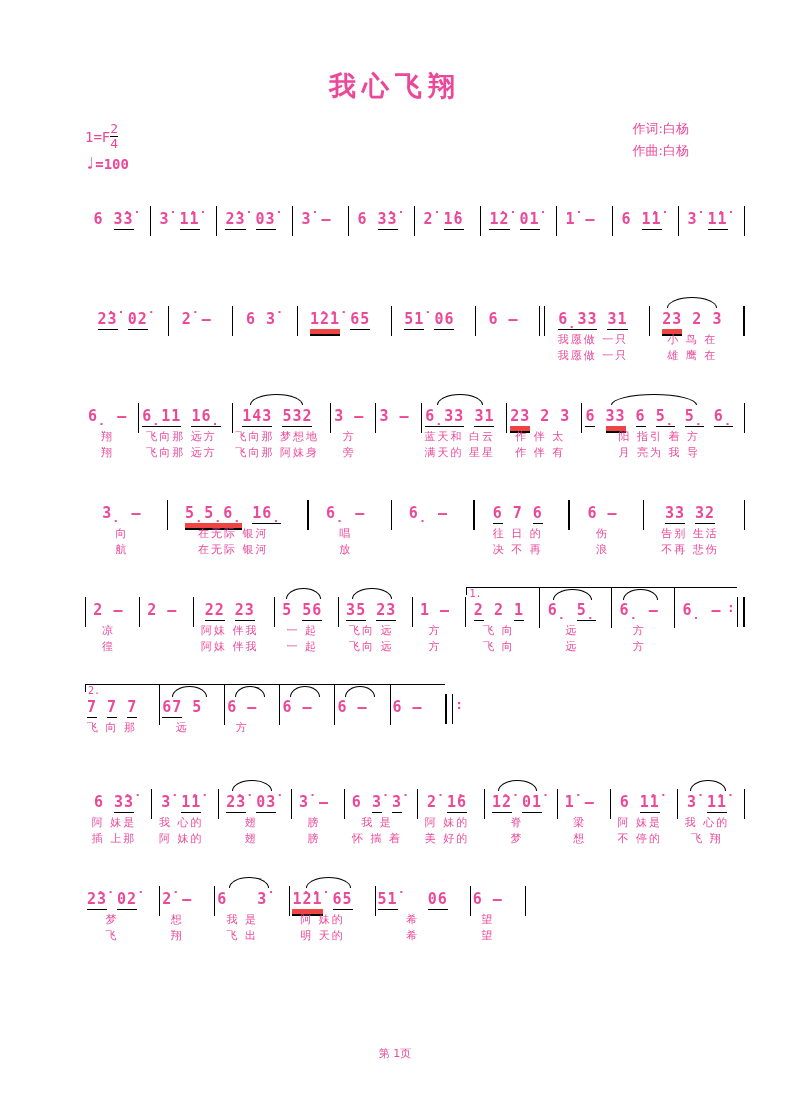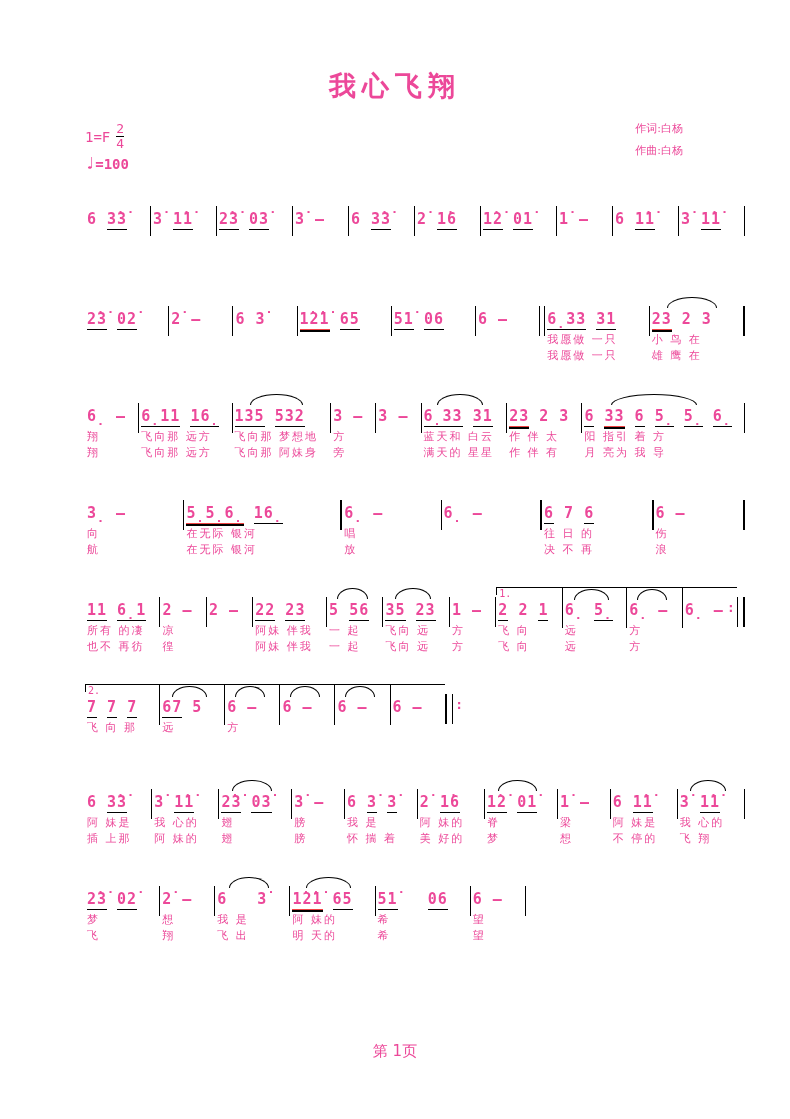--- a/index.html
+++ b/index.html
@@ -4,55 +4,55 @@
 <style>
   html,body{margin:0;padding:0;background:#e8e8e8;}
   #page{width:790px;height:1119px;margin:0 auto;background:#ffffff;position:relative;
         font-family:"DejaVu Sans",sans-serif;color:#ec4899;overflow:hidden;}
   
   #title{text-align:center;padding-top:68px;font-family:"DejaVu Serif",serif;
          font-size:27px;letter-spacing:6px;font-weight:600;}
   #meta-row{position:relative;height:70px;margin-top:18px;}
   #key-block{position:absolute;left:85px;top:0;font-family:"DejaVu Sans Mono",monospace;
              font-size:14px;}
-  #key-line{display:flex;align-items:center;gap:6px;}
+  #key-line{display:flex;align-items:center;gap:0;}
   .frac{display:inline-flex;flex-direction:column;text-align:center;font-size:13px;line-height:14px;}
   .frac .den{border-top:1px solid #000;}
   #tempo-line{margin-top:2px;font-size:14px;font-weight:bold;}
   #tempo-line .note-glyph{font-size:17px;}
-  #credits{position:absolute;right:107px;top:-4px;text-align:right;font-size:11px;line-height:22px;}
+  #credits{position:absolute;right:101px;top:-4px;text-align:right;font-size:13px;line-height:22px;}
   
-  #score{margin:4px 0 0 85px;width:660px;}
+  #score{margin:4px 0 0 85px;width:660px;text-align:center;}
   .line{display:flex;align-items:flex-start;margin-bottom:29px;min-height:66px;}
   .line.nolyr{margin-bottom:60px;min-height:40px;}
   .line .cell{flex:1 0 auto;position:relative;padding:13px 10px 0 2px;}
   .line.short .cell{flex:0 0 auto;padding-right:22px;}
   .notes{font-family:"DejaVu Sans Mono",monospace;font-weight:bold;font-size:15px;
          line-height:20px;white-space:pre;letter-spacing:1px;}
   .u1{border-bottom:1px solid #000;padding-bottom:1px;}
-  .u2{border-bottom:1px solid #ef4444;box-shadow:0 2px 0 0 #000;padding-bottom:1px;}
+  .u2{border-bottom:5px solid #ef4444;box-shadow:0 2px 0 0 #000;padding-bottom:1px;}
   .lyr{font-size:11px;line-height:16px;white-space:pre;letter-spacing:2px;margin-top:3px;}
   .lyr.second{margin-top:0;}
   .bar{width:1px;background:#000;height:30px;margin-top:10px;flex:0 0 auto;}
   .bar.dbl{width:4px;background:none;border-left:1px solid #000;border-right:1px solid #000;height:30px;}
   .bar.endrep{width:5px;background:none;border-left:1px solid #000;border-right:2px solid #000;height:30px;position:relative;}
   .bar.endrep::before{content:"\2236";position:absolute;left:-9px;top:5px;font-size:12px;font-weight:bold;}
   .bar.startrep{width:5px;background:none;border-left:2px solid #000;border-right:1px solid #000;height:30px;position:relative;}
   .bar.startrep::after{content:"\2236";position:absolute;right:-9px;top:5px;font-size:12px;font-weight:bold;}
   
   .cell.slur::after{content:"";position:absolute;top:1px;left:18%;width:52%;height:10px;
         border:1px solid #000;border-bottom:none;border-radius:50% 50% 0 0 / 100% 100% 0 0;}
   
   .vt{border-top:1px solid #000;}
   .bar.vt{margin-top:0;height:40px;padding-top:0;}
   .cell.vt{padding-top:12px;}
   .cell.vstart::before{content:"";position:absolute;left:0;top:0;width:1px;height:7px;background:#000;}
   .vlabel{position:absolute;top:0;left:3px;font-size:10px;font-family:"DejaVu Sans Mono",monospace;}
   
-  #footer{position:absolute;bottom:58px;width:100%;text-align:center;font-size:15px;}
+  #footer{position:absolute;bottom:58px;width:100%;text-align:center;font-size:11px;}
 </style>
 </head>
 <body>
 
 <div id="page">
 
   <div id="title">我心飞翔</div>
 
   <div id="meta-row">
     <div id="key-block">
@@ -174,21 +174,21 @@
           <div class="lyr second">翔</div>
         </div>
         <div class="bar"></div>
         <div class="cell">
           <div class="notes"><span class="u1">6̣11</span> <span class="u1">16̣</span></div>
           <div class="lyr">飞向那 远方</div>
           <div class="lyr second">飞向那 远方</div>
         </div>
         <div class="bar"></div>
         <div class="cell slur">
-          <div class="notes"><span class="u1">135</span> <span class="u1">532</span></div>
+          <div class="notes"><span class="u1">143</span> <span class="u1">532</span></div>
           <div class="lyr">飞向那 梦想地</div>
           <div class="lyr second">飞向那 阿妹身</div>
         </div>
         <div class="bar"></div>
         <div class="cell">
           <div class="notes">3 –</div>
           <div class="lyr">方</div>
           <div class="lyr second">旁</div>
         </div>
         <div class="bar"></div>
@@ -250,28 +250,28 @@
           <div class="lyr second">决 不 再</div>
         </div>
         <div class="bar"></div>
         <div class="bar"></div>
         <div class="cell">
           <div class="notes">6 –</div>
           <div class="lyr">伤</div>
           <div class="lyr second">浪</div>
         </div>
         <div class="bar"></div>
+        <div class="cell">
+          <div class="notes"><span class="u1">33</span> <span class="u1">32</span></div>
+          <div class="lyr">告别 生活</div>
+          <div class="lyr second">不再 悲伤</div>
+        </div>
         <div class="bar"></div>
       </div>
       <div class="line">
-        <div class="cell">
-          <div class="notes"><span class="u1">11</span> <span class="u1">6̣1</span></div>
-          <div class="lyr">所有 的凄</div>
-          <div class="lyr second">也不 再彷</div>
-        </div>
         <div class="bar"></div>
         <div class="cell">
           <div class="notes">2 –</div>
           <div class="lyr">凉</div>
           <div class="lyr second">徨</div>
         </div>
         <div class="bar"></div>
         <div class="cell">
           <div class="notes">2 –</div>
           <div class="lyr"> </div>

